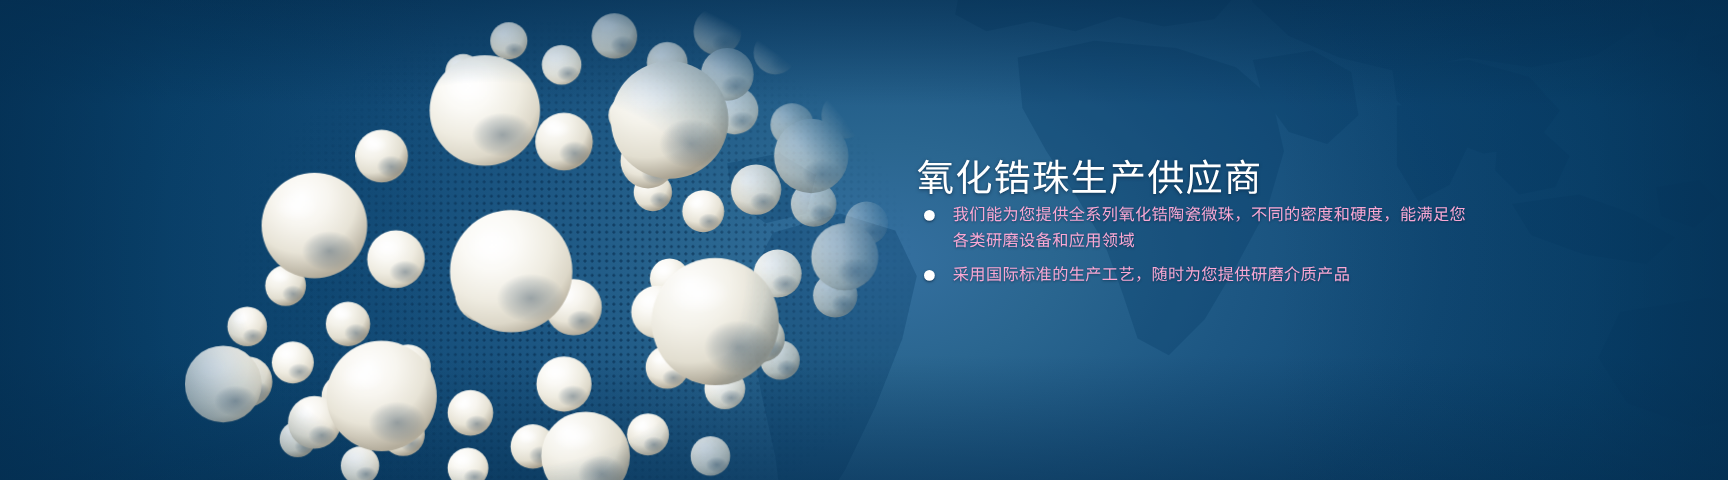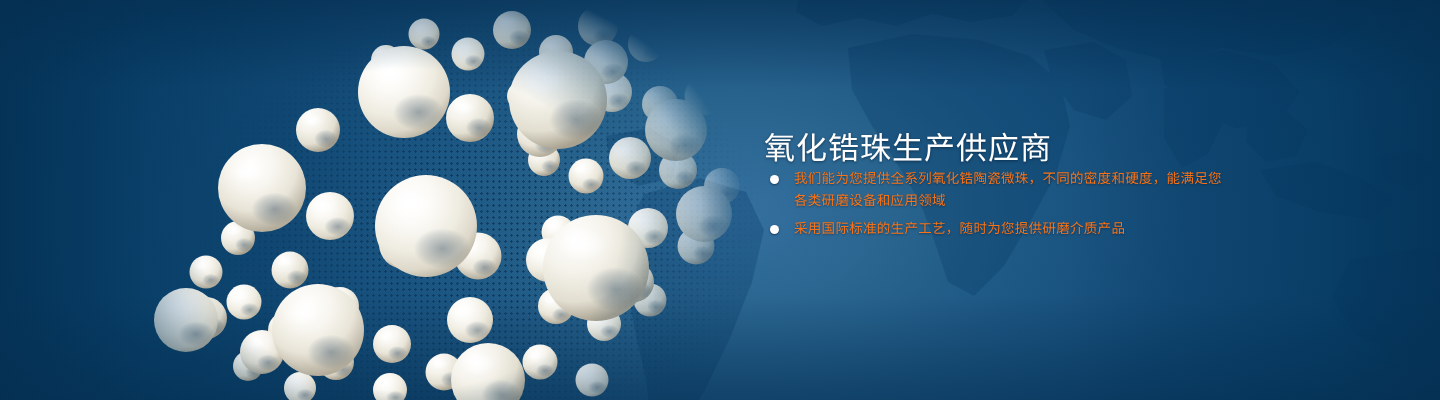--- a/index.html
+++ b/index.html
@@ -81,21 +81,21 @@
   }
   .bullets{
     position:absolute;left:0;top:168px;
     width:470px;
     margin:0;padding:0;list-style:none;
   }
   .bullet{
     position:relative;
     padding-left:30px;
     margin:0 0 6px 0;
-    color:#f97316;
+    color:#f9a8d4;
     font-size:13.5px;
     line-height:22px;
     letter-spacing:.3px;
     text-shadow:0 1px 2px rgba(0,20,40,.45);
   }
   .bullet:last-child{margin-bottom:0;}
   .bullet-dot{
     position:absolute;
     left:6px;top:7px;
     width:9px;height:9px;

